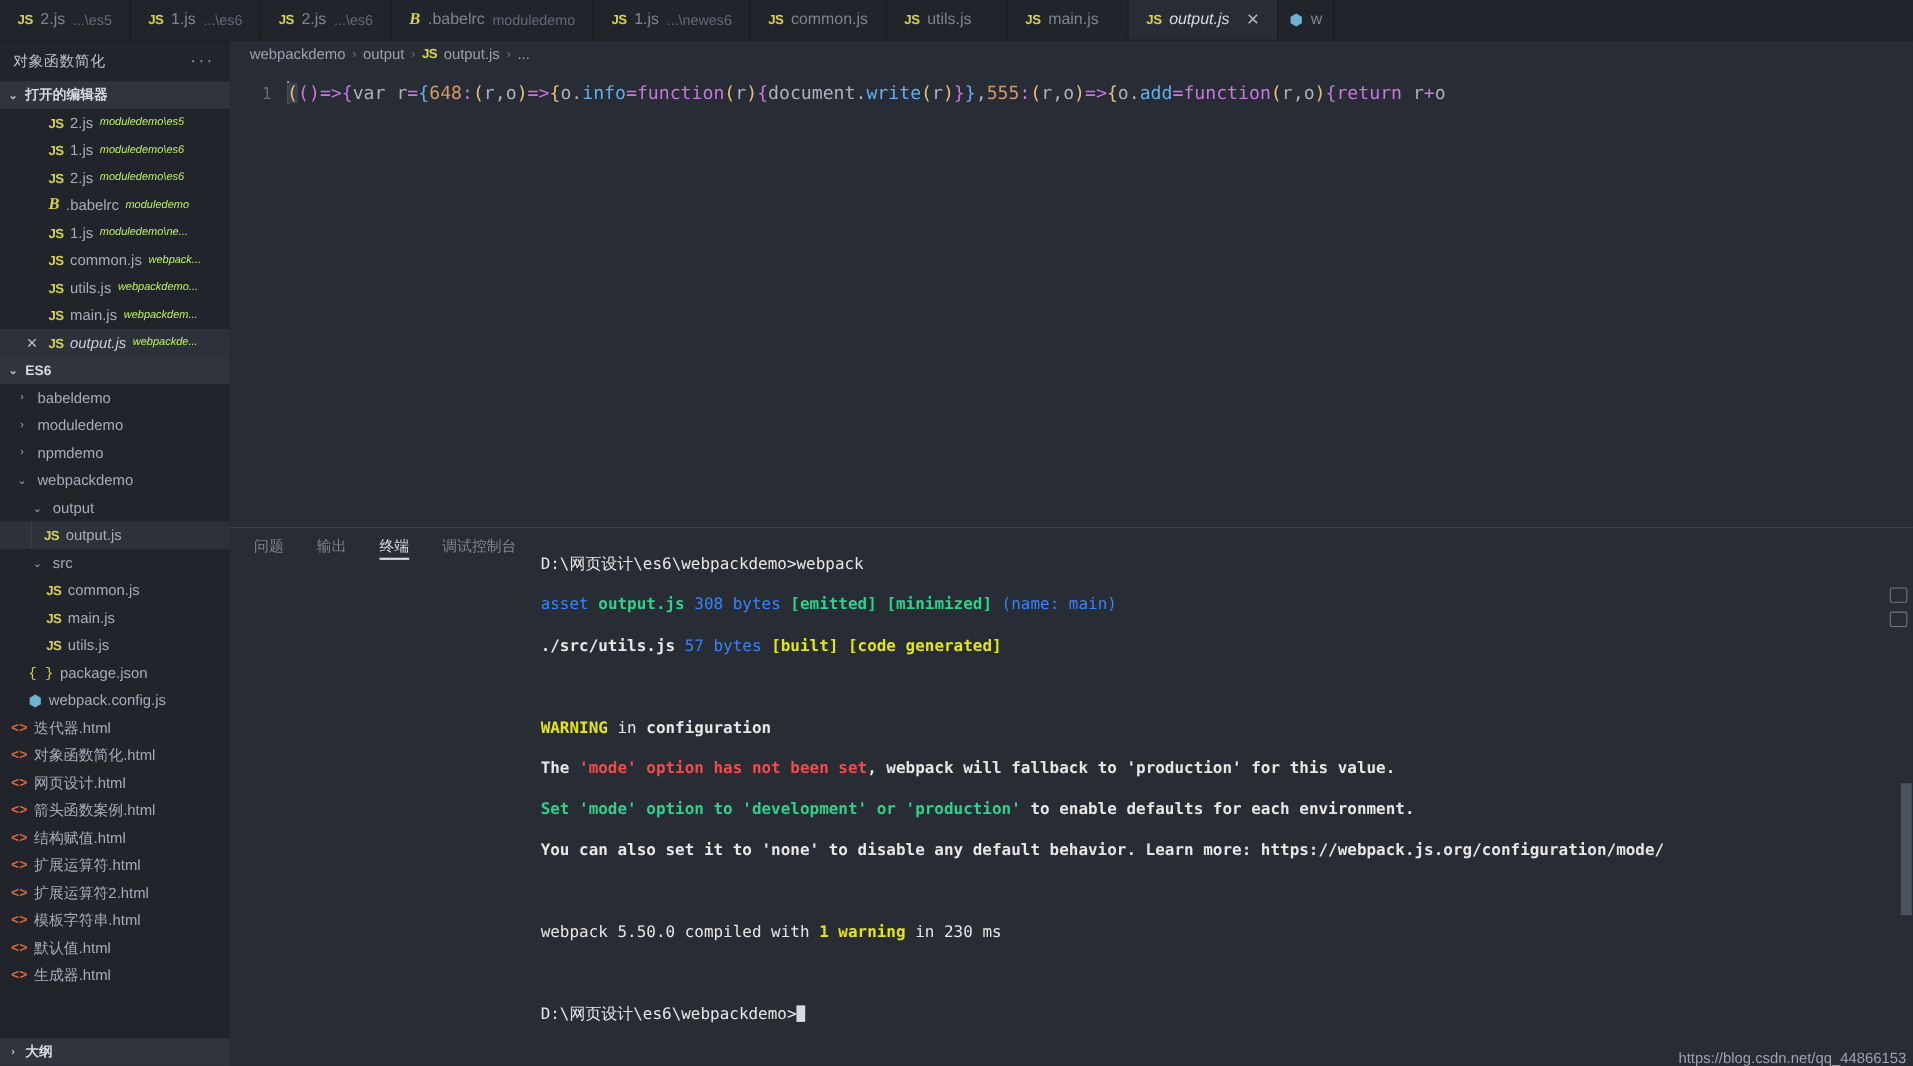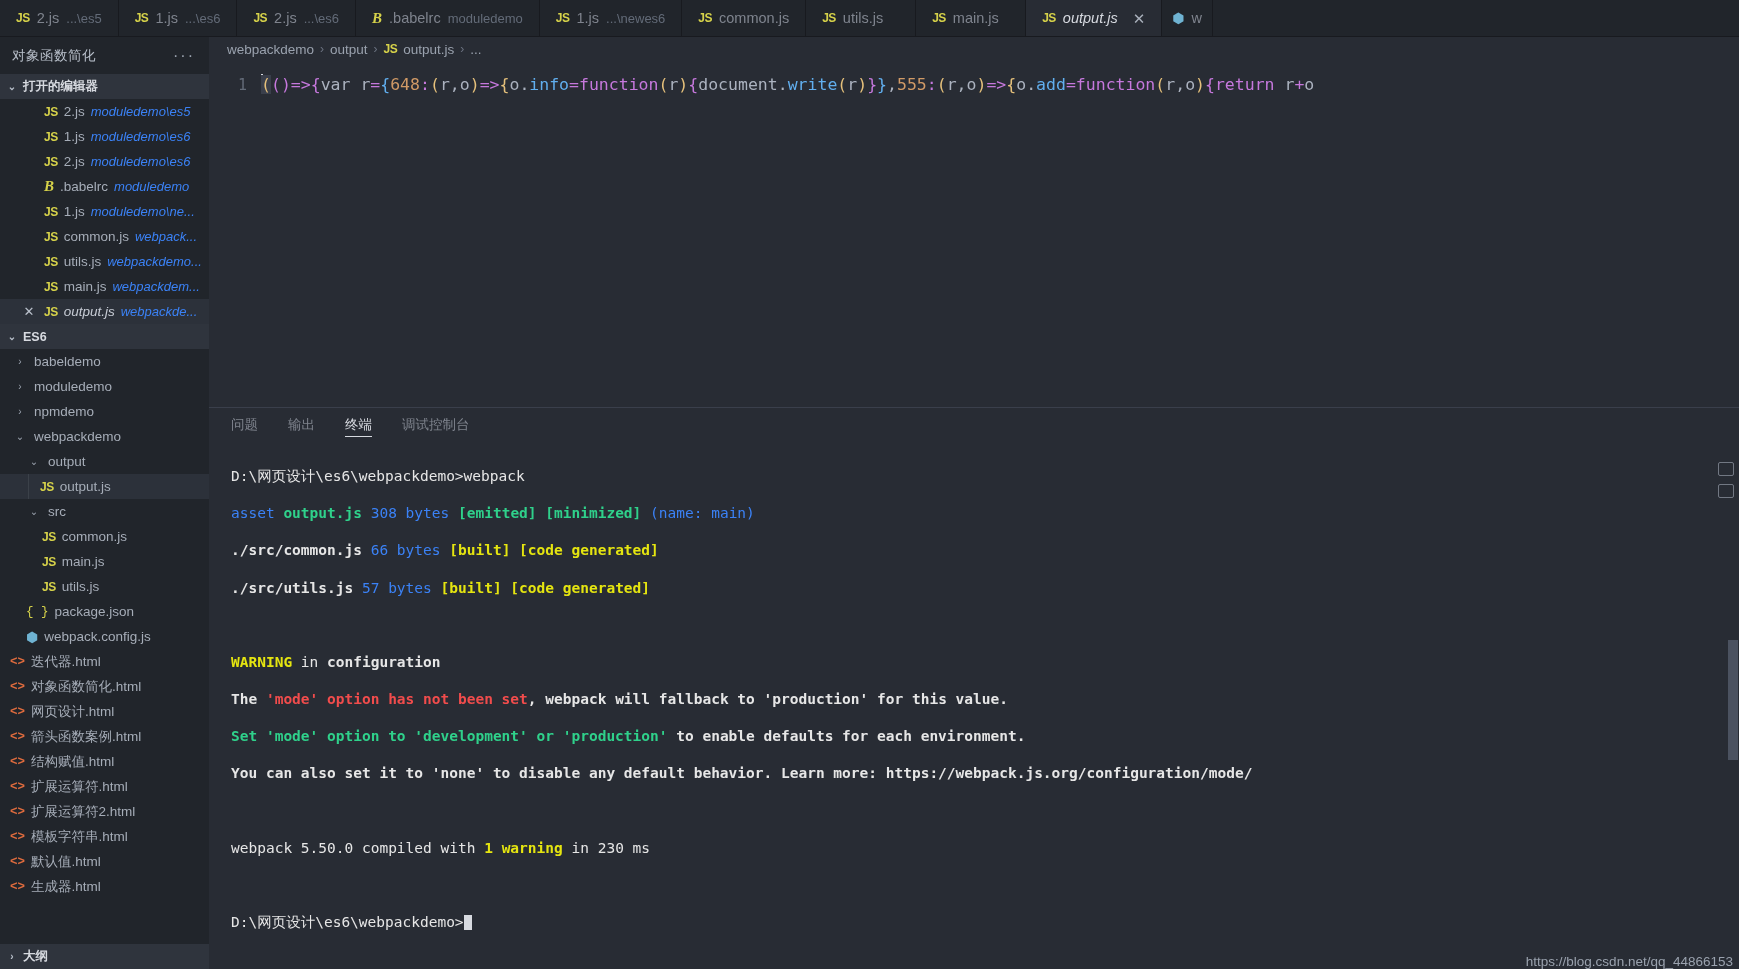--- a/index.html
+++ b/index.html
@@ -55,21 +55,21 @@
   .oe-list { background: #21252b; }
   .oe-row {
     height: 25px; display: flex; align-items: center; gap: 6px;
     padding-left: 20px; font-size: 13.5px; color: #9aa2ae; white-space: nowrap; overflow: hidden;
   }
   .oe-row .close-x { width: 18px; text-align: center; color: #b9c0cb; font-size: 13px; }
   .oe-row .spacer { width: 18px; }
   .oe-name { color: #a6adb8; font-size: 13.5px; }
   .oe-row.active { background: #2c313a; }
   .oe-row.active .oe-name { font-style: italic; color: #c8cdd6; }
-  .oe-path { color: #3b82f6; font-size: 13px; font-style: italic; }
+  .oe-path { color: #bef264; font-size: 10px; font-style: italic; }
   .oe-row.active .oe-path { font-style: italic; }
 
   .tree { background: #21252b; }
   .tree-row {
     height: 25px; display: flex; align-items: center; gap: 6px;
     font-size: 13.5px; color: #a6adb8; white-space: nowrap; cursor: default;
   }
   .tree-row.selected { background: #2c313a; }
   .tree-row .tw { width: 16px; text-align: center; font-size: 10px; color: #9aa2ae; }
   .tree-label { font-size: 13.5px; }
@@ -99,21 +99,21 @@
   .cursor { display: inline-block; width: 1.5px; height: 20px; background: #d7dae0; vertical-align: -4px;
             margin-right: -1.5px; }
   .c-yellow { color: #e5c07b; }
   .c-purple { color: #c678dd; }
   .c-blue   { color: #61afef; }
   .c-orange { color: #d19a66; }
   .c-grey   { color: #abb2bf; }
   .sel-bracket { background: #3a3f4b; }
 
   
-  .panel { flex: 0 0 402px; background: #282c34; border-top: 1px solid #3a3f4b; display: flex; flex-direction: column; position: relative;}
+  .panel { flex: 0 0 402px; background: #282c34; border-top: 1px solid #3a3f4b; display: flex; flex-direction: row; position: relative;}
   .panel-tabs { height: 34px; display: flex; align-items: center; gap: 30px; padding-left: 22px; }
   .ptab { color: #7f848e; font-size: 13.5px; position: relative; height: 34px; display: flex; align-items: center; }
   .ptab.active { color: #d7dae0; }
   .ptab.active:after {
     content: ""; position: absolute; left: 0; right: 0; bottom: 5px; height: 1.5px; background: #d7dae0;
   }
   .terminal {
     flex: 1 1 auto; overflow: hidden; padding: 6px 0 0 22px;
     font-family: "DejaVu Sans Mono", monospace; font-size: 14.5px; line-height: 18.6px;
     color: #d7dae0; white-space: pre;
@@ -403,21 +403,20 @@
               <span>终端</span>
             </div>
           <div class="ptab">
               <span>调试控制台</span>
             </div>
         </div>
 
         <div class="terminal">
 <div><span class="t-white">D:\网页设计\es6\webpackdemo&gt;webpack</span></div>
 <div><span class="t-grey">asset </span><span class="t-green bold">output.js</span><span class="t-grey"> 308 bytes </span><span class="t-green bold">[emitted] [minimized]</span><span class="t-grey"> (name: main)</span></div>
-<div><span class="t-white bold">./src/common.js</span><span class="t-grey"> 66 bytes </span><span class="t-yellow bold">[built] [code generated]</span></div>
 <div><span class="t-white bold">./src/utils.js</span><span class="t-grey"> 57 bytes </span><span class="t-yellow bold">[built] [code generated]</span></div>
 <div>&nbsp;</div>
 <div><span class="t-yellow bold">WARNING</span><span class="t-white"> in </span><span class="t-white bold">configuration</span></div>
 <div><span class="t-white bold">The </span><span class="t-red bold">'mode' option has not been set</span><span class="t-white bold">, webpack will fallback to 'production' for this value.</span></div>
 <div><span class="t-green bold">Set 'mode' option to 'development' or 'production'</span><span class="t-white bold"> to enable defaults for each environment.</span></div>
 <div><span class="t-white bold">You can also set it to 'none' to disable any default behavior. Learn more: https://webpack.js.org/configuration/mode/</span></div>
 <div>&nbsp;</div>
 <div><span class="t-white">webpack 5.50.0 compiled with </span><span class="t-yellow bold">1 warning</span><span class="t-white"> in 230 ms</span></div>
 <div>&nbsp;</div>
 <div><span class="t-white">D:\网页设计\es6\webpackdemo&gt;</span><span class="term-cursor"></span></div>

